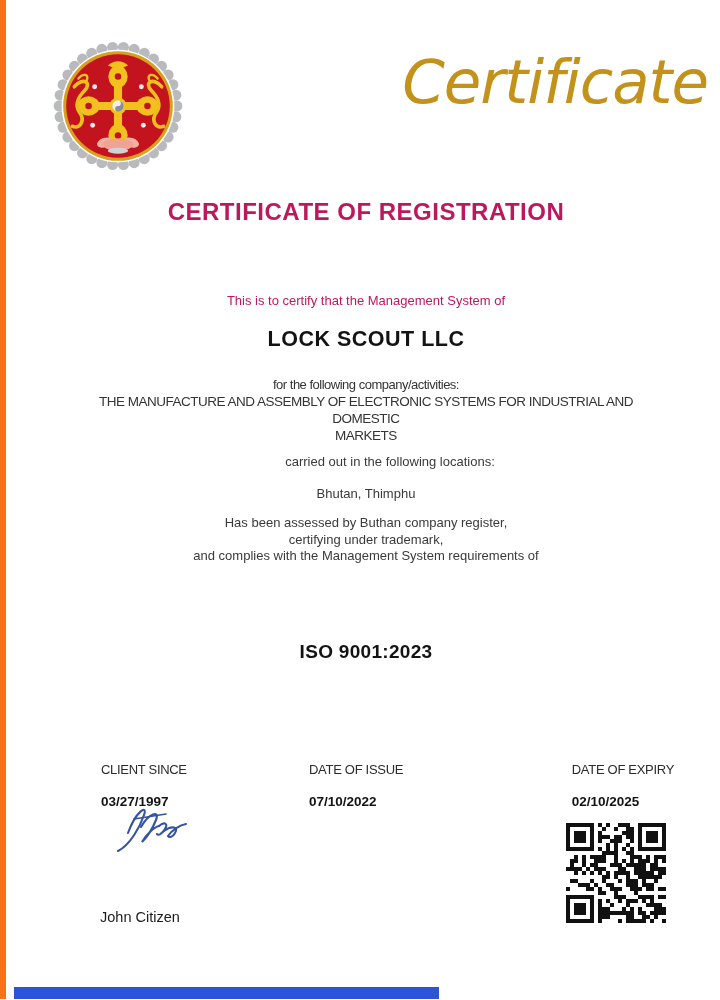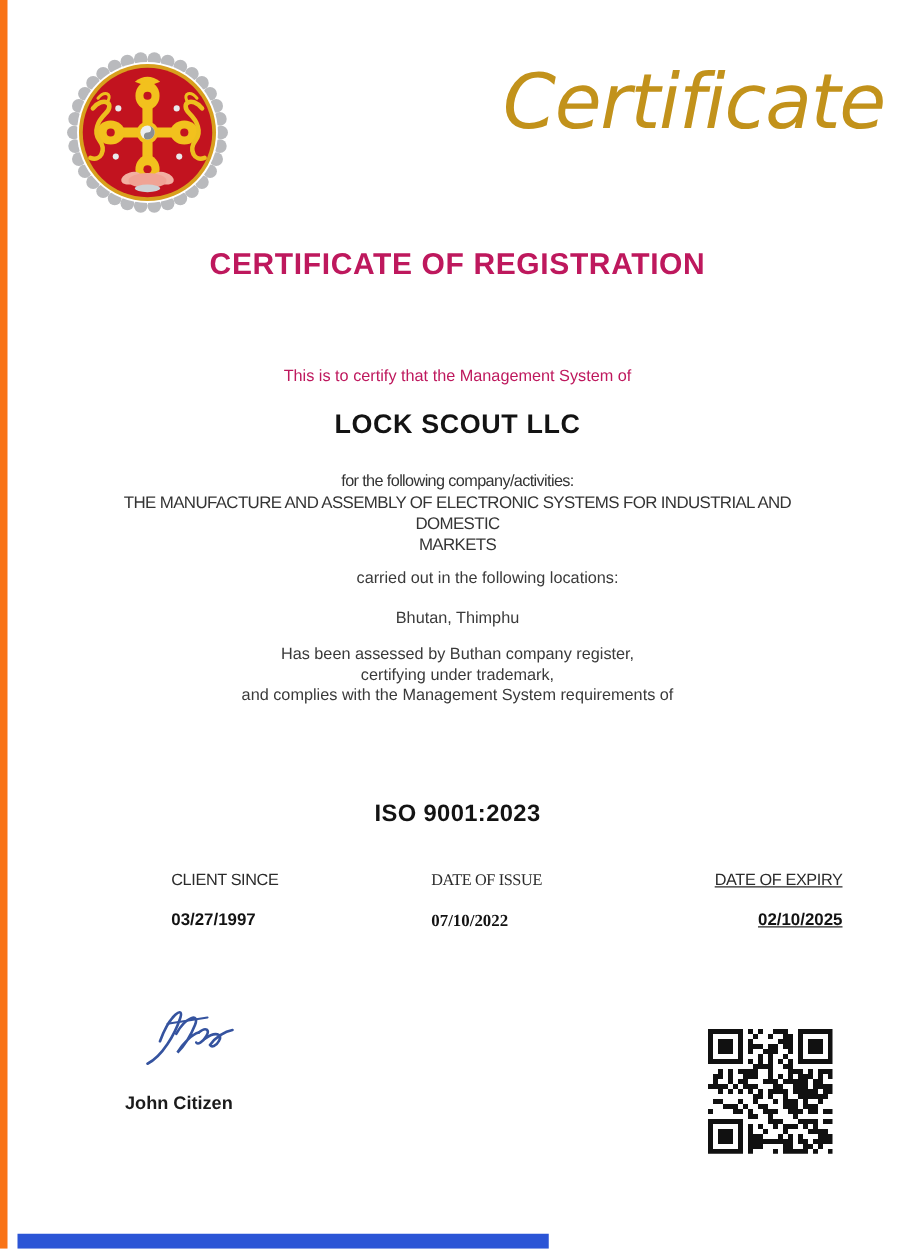--- a/index.html
+++ b/index.html
@@ -21,27 +21,27 @@
   }
   .certify-line{top:293px;font-size:13px;color:#be185d;}
   .company-name{top:327px;font-size:21.5px;font-weight:bold;color:#131313;letter-spacing:.5px;}
   .activity-intro{top:377px;font-size:13px;letter-spacing:-.5px;color:#343434;}
   .activity-lines{top:393px;font-size:13.5px;letter-spacing:-.5px;color:#343434;line-height:17px;}
   .activity-lines div{white-space:nowrap;}
   .locations-intro{top:454px;font-size:13px;color:#3a3a3a;padding-left:24px;}
   .location-value{top:486px;font-size:13px;color:#3a3a3a;}
   .assessment{top:515px;font-size:13px;color:#3a3a3a;line-height:16.5px;}
   .iso-standard{top:641px;font-size:19px;font-weight:bold;color:#131313;letter-spacing:.3px;}
-  .date-col{top:696px;font-size:13px;letter-spacing:-.3px;color:#2b2b2b;margin-left:36px;}
+  .date-col{top:762px;font-size:13px;letter-spacing:-.3px;color:#2b2b2b;}
   .date-col .value{margin-top:17px;font-weight:bold;font-size:13.5px;color:#131313;letter-spacing:0;}
   .col-1{left:95px;}
-  .col-2{left:303px;font-family:Liberation Serif, serif;}
-  .col-3{right:52px;text-align:right;text-decoration:underline;}
+  .col-2{left:303px;}
+  .col-3{right:52px;}
   .signature{top:799px;left:98px;}
-  .signatory-name{top:875px;left:94px;font-size:14.5px;font-weight:bold;color:#1b1b1b;}
+  .signatory-name{top:909px;left:94px;font-size:14.5px;font-weight:normal;color:#1b1b1b;}
   .qr{top:823px;left:560px;width:100px;height:100px;}
   .footer-bar{left:8px;top:987px;width:425px;height:13px;background:#2b55d6;}
   .emblem{top:40px;left:46px;}
 </style>
 </head>
 <body>
 
 <div class="page">
 
   <div class="abs emblem">

